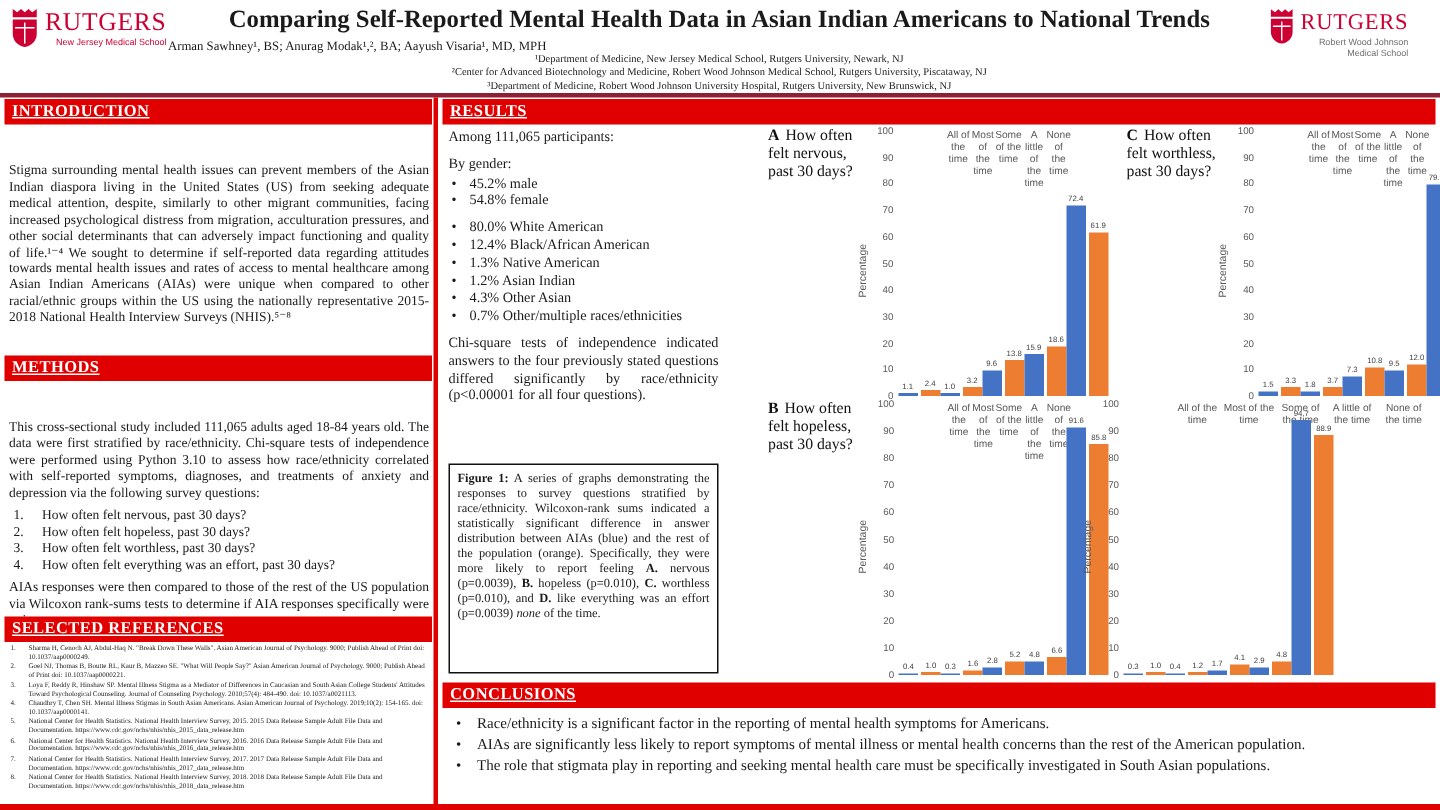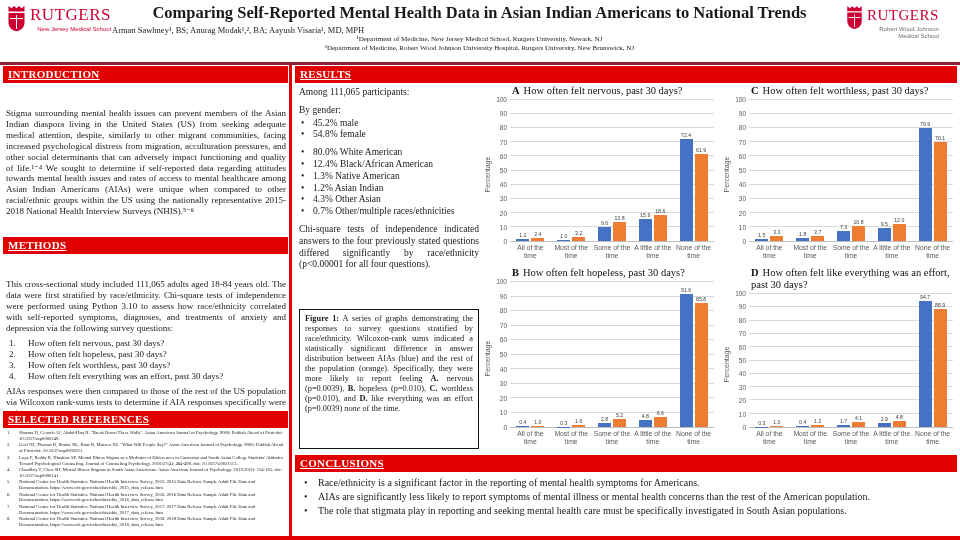--- a/index.html
+++ b/index.html
@@ -46,21 +46,21 @@
   .dotlist li:before{ content:"•"; position:absolute; left:2px; }
   .chi{ text-align:justify; }
   .figbox{ position:absolute; left:299px; top:309px; width:180px; height:140px; border:1.5px solid #111;
     padding:4px 5px; font-size:8.3px; line-height:10px; text-align:justify; overflow:hidden; }
   .figbox b{ font-weight:bold; } .figbox i{ font-style:italic; }
   
   .concl{ position:absolute; left:302px; top:476px; width:652px; font-size:10px; line-height:13px; list-style:none; }
   .concl li{ position:relative; padding-left:16px; text-align:justify; margin-bottom:1px; }
   .concl li:before{ content:"•"; position:absolute; left:2px; }
   
-  .chart{ position:absolute; display:flex; flex-direction:column; font-family:"Liberation Sans","DejaVu Sans",sans-serif; }
+  .chart{ position:absolute; display:flex; flex-direction:row; font-family:"Liberation Sans","DejaVu Sans",sans-serif; }
   .c-title{ font-family:"Liberation Serif",serif; font-size:10.5px; line-height:12px; margin-left:30px; color:#111; }
   .c-title b{ font-weight:bold; margin-right:4px; }
   .c-body{ flex:1; display:flex; margin-top:3px; }
   .c-ylab{ width:10px; position:relative; }
   .c-ylab span{ position:absolute; left:-22px; top:50%; transform:rotate(-90deg) translateX(0); transform-origin:center;
     width:60px; text-align:center; font-size:7px; color:#595959; display:block; left:-25px; }
   .c-yaxis{ width:18px; position:relative; }
   .c-yaxis span{ position:absolute; right:3px; font-size:6.5px; color:#595959; transform:translateY(3px); }
   .c-plot{ flex:1; position:relative; border-bottom:1px solid #bfbfbf; margin-right:4px; }
   .gridline{ position:absolute; left:0; right:0; height:1px; background:#d9d9d9; }
@@ -101,20 +101,21 @@
       <div class="brand">RUTGERS</div>
       <div class="logo-sub">Robert Wood Johnson
 Medical School</div>
     </div>
   </div>
 
   <h1 class="title">Comparing Self-Reported Mental Health Data in Asian Indian Americans to National Trends</h1>
   <div class="authors">Arman Sawhney¹, BS; Anurag Modak¹,², BA; Aayush Visaria¹, MD, MPH</div>
   <ul class="affils">
       <li>¹Department of Medicine, New Jersey Medical School, Rutgers University, Newark, NJ</li>
+      <li>²Center for Advanced Biotechnology and Medicine, Robert Wood Johnson Medical School, Rutgers University, Piscataway, NJ</li>
       <li>³Department of Medicine, Robert Wood Johnson University Hospital, Rutgers University, New Brunswick, NJ</li>
     </ul>
   <div class="hdr-rule"></div>
 
   <div class="sec-bar" style="left:3px; top:66px; width:285px;">
     <span>INTRODUCTION</span>
   </div>
   <p class="body-text" style="left:6px; top:86px; width:280px;">Stigma surrounding mental health issues can prevent members of the Asian Indian diaspora living in the United States (US) from seeking adequate medical attention, despite, similarly to other migrant communities, facing increased psychological distress from migration, acculturation pressures, and other social determinants that can adversely impact functioning and quality of life.¹⁻⁴ We sought to determine if self-reported data regarding attitudes towards mental health issues and rates of access to mental healthcare among Asian Indian Americans (AIAs) were unique when compared to other racial/ethnic groups within the US using the nationally representative 2015-2018 National Health Interview Surveys (NHIS).⁵⁻⁸</p>
 
   <div class="sec-bar" style="left:3px; top:237px; width:285px;">
@@ -441,21 +442,20 @@
       </div>
       <div class="c-xlabels">
         <div>All of the time</div>
         <div>Most of the time</div>
         <div>Some of the time</div>
         <div>A little of the time</div>
         <div>None of the time</div>
       </div>
     </div>
   <div class="chart" style="left:721px; top:267px; width:236px; height:184px;">
-      <div class="c-title"><b>D</b>How often felt like everything was an effort, past 30 days?</div>
       <div class="c-body">
         <div class="c-ylab">
           <span>Percentage</span>
         </div>
         <div class="c-yaxis">
           <span style="bottom: 0%;">0</span>
           <span style="bottom: 10%;">10</span>
           <span style="bottom: 20%;">20</span>
           <span style="bottom: 30%;">30</span>
           <span style="bottom: 40%;">40</span>

